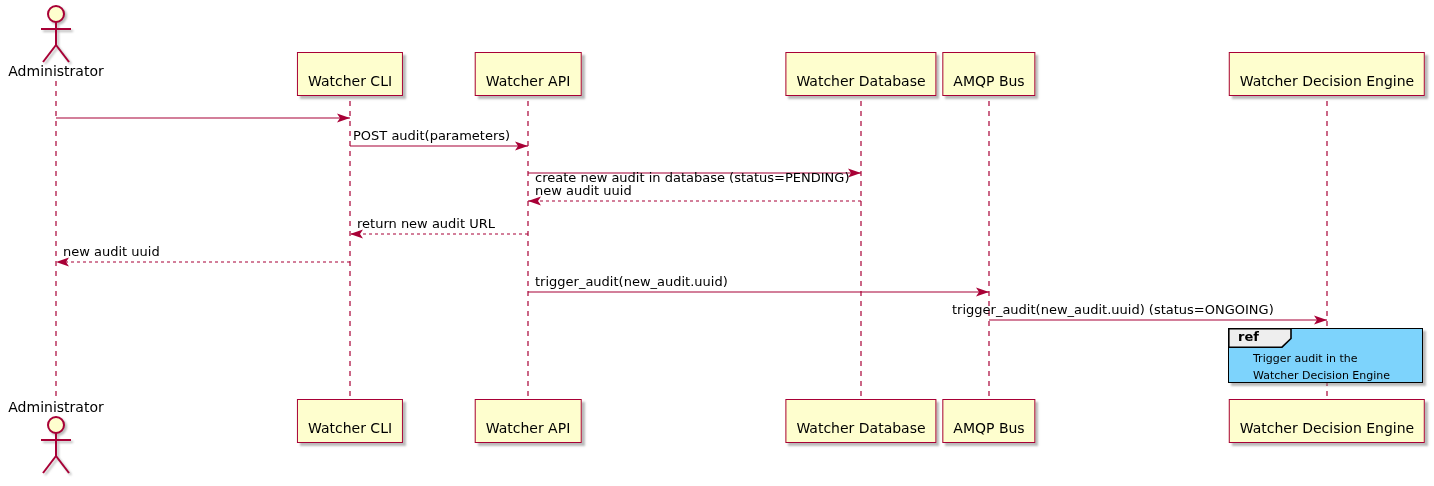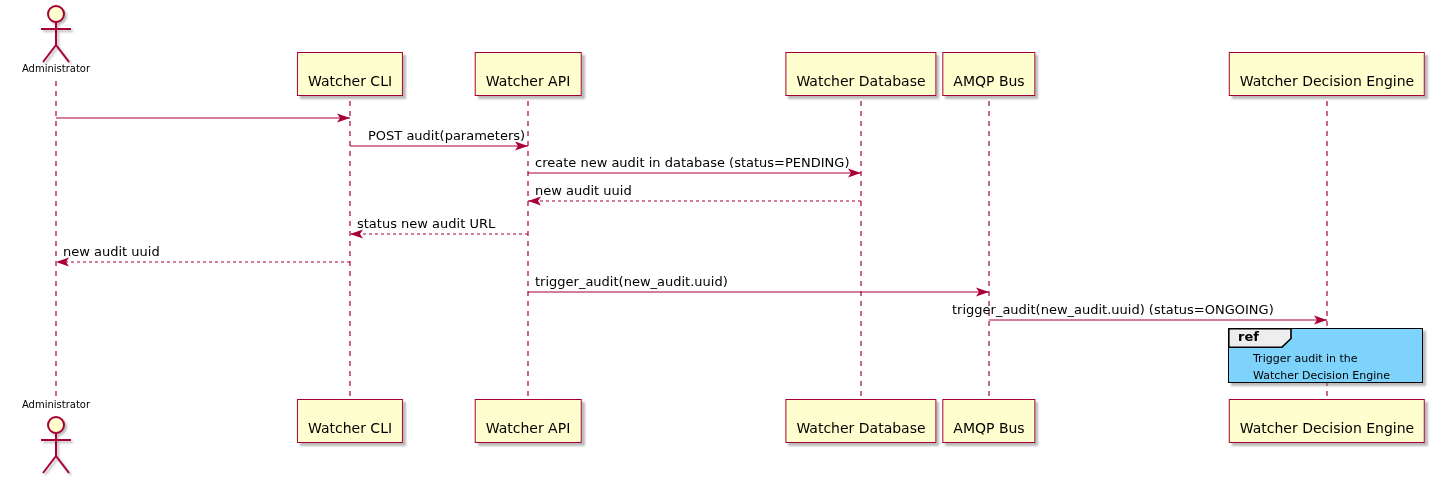--- a/index.html
+++ b/index.html
@@ -26,21 +26,21 @@
     border:1.7px solid #A80036;
     box-shadow:3px 3px 2px rgba(130,130,130,0.55);
     padding:20px 10px 5px 10px;
     font-size:14px;
     white-space:nowrap;
     line-height:17px;
   }
   .actor-label{
     position:absolute;
     transform:translateX(-50%);
-    font-size:10px;
+    font-size:14px;
     white-space:nowrap;
   }
   .ref-box{
     position:absolute;
     background:#7dd3fc;
     border:1.7px solid #000000;
     box-shadow:3px 3px 2px rgba(130,130,130,0.55);
     z-index:3;
   }
   .ref-header{position:absolute;left:-1px;top:-1px;width:70px;height:21px;}
@@ -91,24 +91,24 @@
       <g style="filter: drop-shadow(rgba(130, 130, 130, 0.55) 2.5px 2.5px 1px);">
         <circle cx="56" cy="425" r="8" fill="#FEFECE" stroke="#A80036" stroke-width="2"></circle>
         <line x1="56" y1="433" x2="56" y2="456" stroke="#A80036" stroke-width="2"></line>
         <line x1="41" y1="440" x2="71" y2="440" stroke="#A80036" stroke-width="2"></line>
         <line x1="56" y1="456" x2="43" y2="473" stroke="#A80036" stroke-width="2"></line>
         <line x1="56" y1="456" x2="69" y2="473" stroke="#A80036" stroke-width="2"></line>
       </g>
     </svg>
 
   <div id="labels-layer">
-      <div class="msg-label" style="left: 368px; top: 128px; text-align: center;">POST audit(parameters)</div>
-      <div class="msg-label" style="left: 535px; top: 155px; text-align: right;">create new audit in database (status=PENDING)</div>
+      <div class="msg-label" style="left: 353px; top: 128px; text-align: center;">POST audit(parameters)</div>
+      <div class="msg-label" style="left: 535px; top: 170px; text-align: right;">create new audit in database (status=PENDING)</div>
       <div class="msg-label" style="left: 535px; top: 183px;">new audit uuid</div>
-      <div class="msg-label" style="left: 357px; top: 216px;">status new audit URL</div>
+      <div class="msg-label" style="left: 357px; top: 216px;">return new audit URL</div>
       <div class="msg-label" style="left: 63px; top: 244px;">new audit uuid</div>
       <div class="msg-label" style="left: 535px; top: 274px;">trigger_audit(new_audit.uuid)</div>
       <div class="msg-label" style="left: 952px; top: 302px;">trigger_audit(new_audit.uuid) (status=ONGOING)</div>
     </div>
   <div id="boxes-layer">
       <div class="participant" style="left: 350px; top: 52px;">Watcher CLI</div>
       <div class="participant" style="left: 350px; top: 399px;">Watcher CLI</div>
       <div class="participant" style="left: 528px; top: 52px;">Watcher API</div>
       <div class="participant" style="left: 528px; top: 399px;">Watcher API</div>
       <div class="participant" style="left: 861px; top: 52px;">Watcher Database</div>

